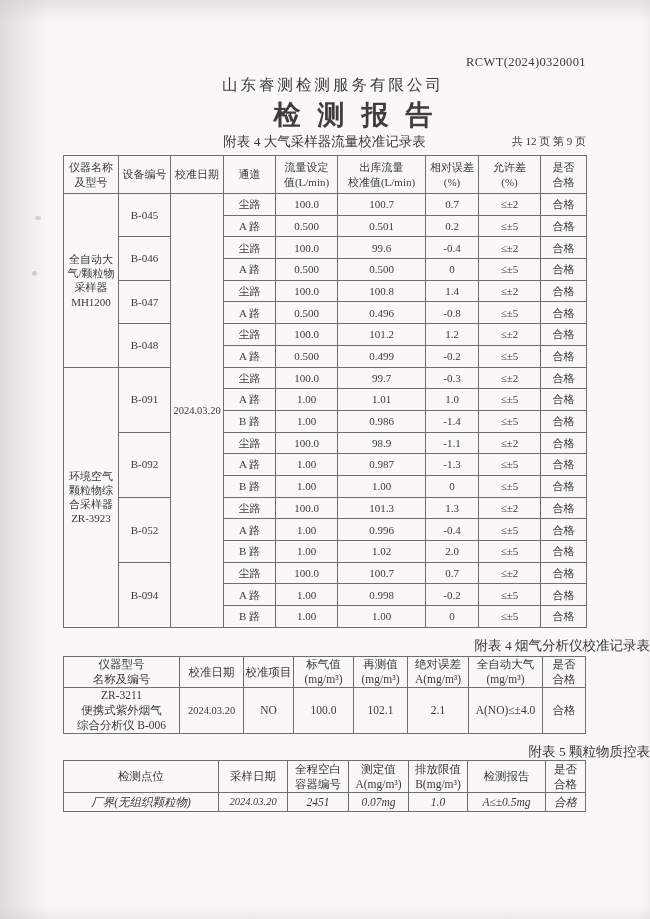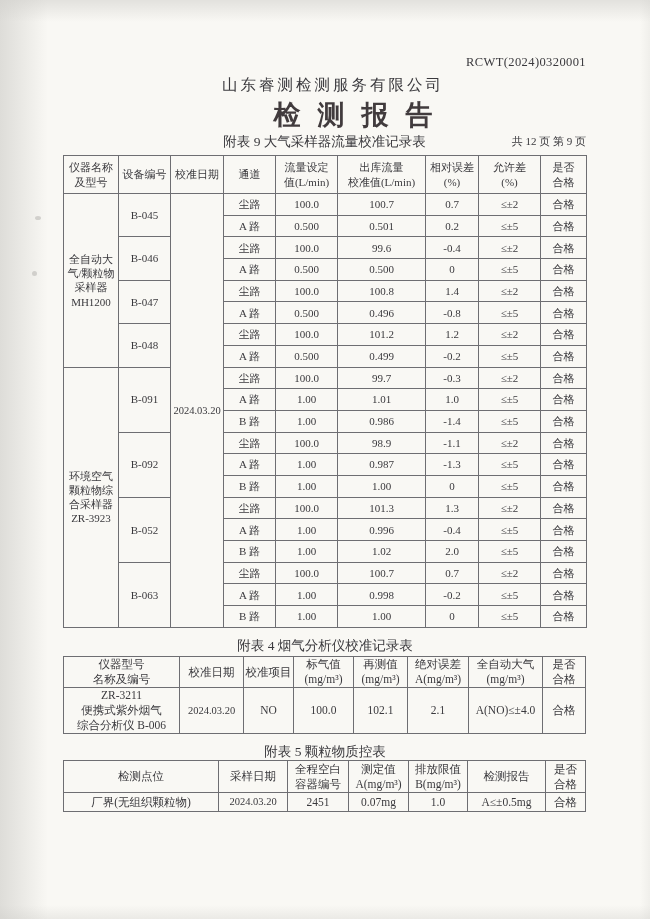--- a/index.html
+++ b/index.html
@@ -19,53 +19,53 @@
   }
   .doc-number{position:absolute;top:55px;right:64px;font-size:12.5px;letter-spacing:.4px;}
   .company{position:absolute;top:75px;left:0;width:100%;text-align:center;
            font-size:15.5px;letter-spacing:3px;padding-left:16px;box-sizing:border-box;}
   .report-title{position:absolute;top:97px;left:0;width:100%;text-align:center;
            font-size:27px;font-weight:bold;letter-spacing:17px;padding-left:17px;
            box-sizing:border-box;color:#413b3d;margin-left:28px;}
   .caption-row{position:absolute;top:133px;left:63px;width:523px;height:19px;}
   .caption-row .caption{width:100%;text-align:center;font-size:13.5px;}
   .caption-row .pagination{position:absolute;right:0;top:1px;font-size:11px;}
-  .sec-title{position:absolute;left:0;width:100%;text-align:center;font-size:13.5px;}
+  .sec-title{position:absolute;left:0;width:100%;text-align:right;font-size:13.5px;}
   .t{border-collapse:collapse;table-layout:fixed;position:absolute;left:63px;
      font-size:11px;line-height:1.3;}
   .t td,.t th{border:1px solid #6e6e72;text-align:center;vertical-align:middle;
      white-space:pre-line;padding:0 1px;font-weight:normal;overflow:hidden;}
   .t3{top:155px;width:523px;border-radius:8px;}
   .t3 thead tr{height:38px;}
   .t3 tbody tr{height:21.7px;}
   .t4{top:656px;width:522px;font-size:11.5px;}
   .t4 thead tr{height:31px;}
   .t4 tbody tr{height:43px;}
   .t5{top:760px;width:522px;font-size:11.5px;}
   .t5 thead tr{height:32px;}
-  .t5 tbody tr{height:19px;}
+  .t5 tbody tr{height:19px;font-style:italic;}
   .nowrap{white-space:nowrap;font-size:10.5px;}
   .speckle{position:absolute;background:#b6b5b1;border-radius:50%;opacity:.55;}
   .sp1{left:35px;top:216px;width:6px;height:4px;}
   .sp2{left:32px;top:271px;width:5px;height:5px;}
 </style>
 </head>
 <body>
 
 <div class="page">
 
   <div class="speckle sp1"></div>
   <div class="speckle sp2"></div>
 
   <div class="doc-number">RCWT(2024)0320001</div>
   <div class="company">山东睿测检测服务有限公司</div>
   <div class="report-title">检测报告</div>
 
   <div class="caption-row">
-    <div class="caption">附表 9  大气采样器流量校准记录表</div>
+    <div class="caption">附表 4  大气采样器流量校准记录表</div>
     <div class="pagination">共 12 页   第 9 页</div>
   </div>
 
   <table class="t t3">
     <colgroup>
       <col style="width:55px">
         <col style="width:52px">
         <col style="width:53px">
       <col style="width:52px">
         <col style="width:62px">
@@ -236,21 +236,21 @@
       </tr>
       <tr>
         <td>B 路</td>
         <td>1.00</td>
         <td>1.02</td>
         <td>2.0</td>
         <td>≤±5</td>
         <td>合格</td>
       </tr>
       <tr>
-        <td rowspan="3">B-063</td>
+        <td rowspan="3">B-094</td>
         <td>尘路</td>
         <td>100.0</td>
         <td>100.7</td>
         <td>0.7</td>
         <td>≤±2</td>
         <td>合格</td>
       </tr>
       <tr>
         <td>A 路</td>
         <td>1.00</td>

